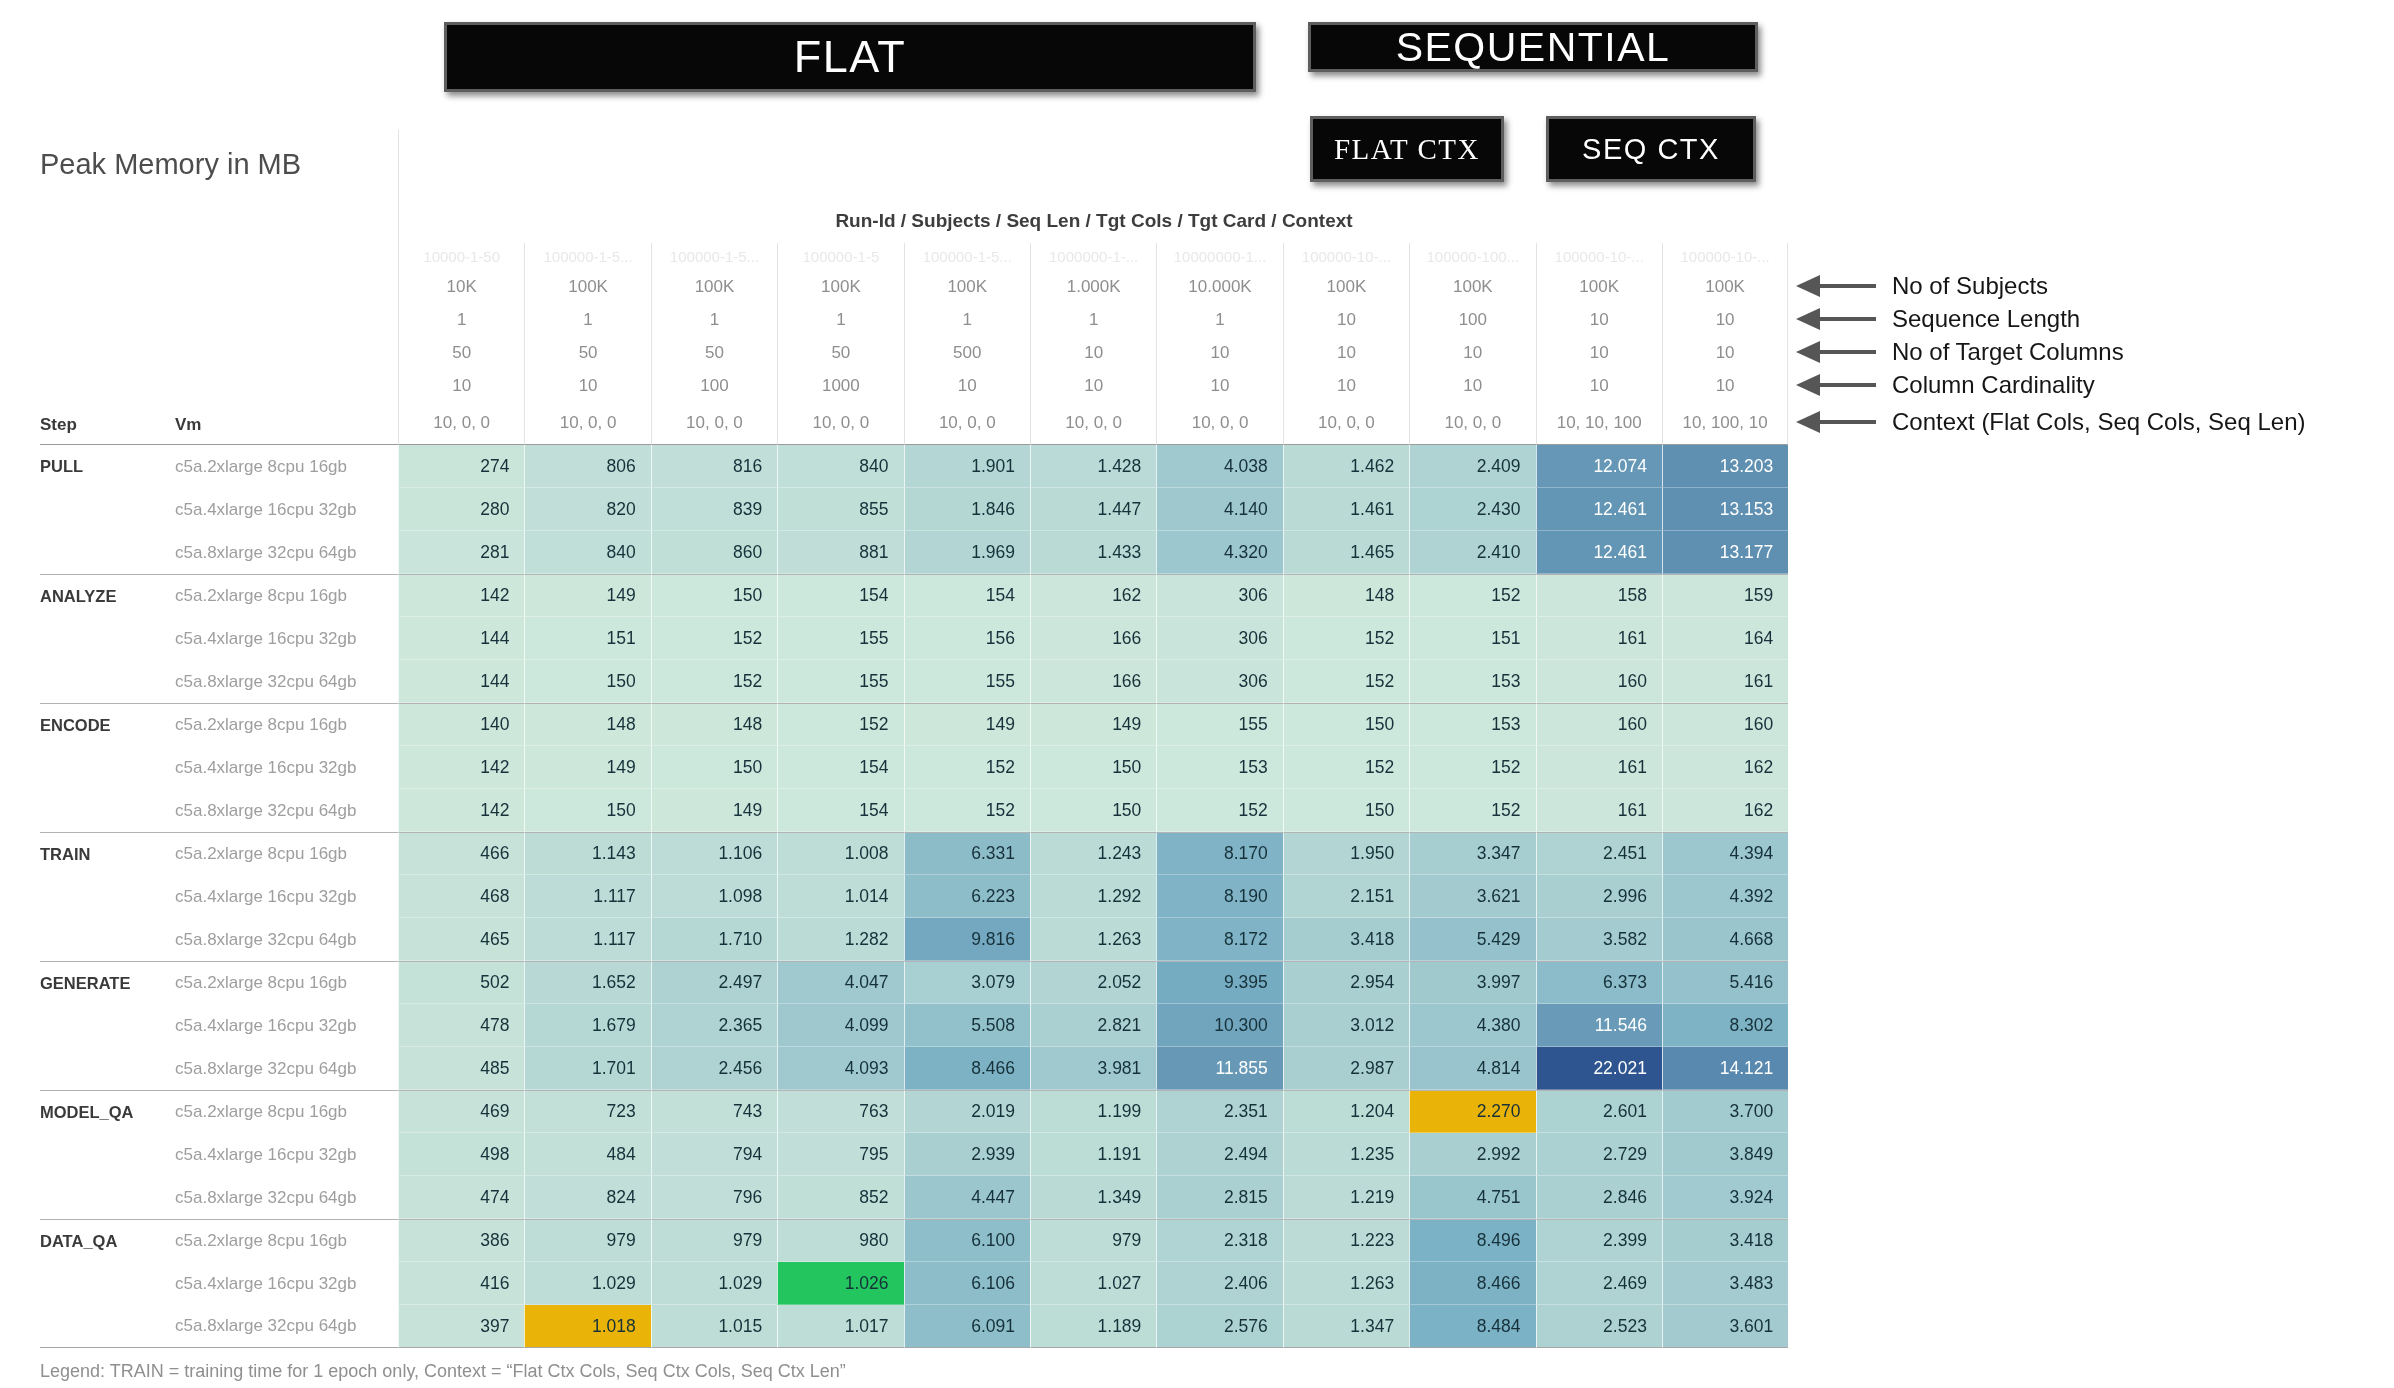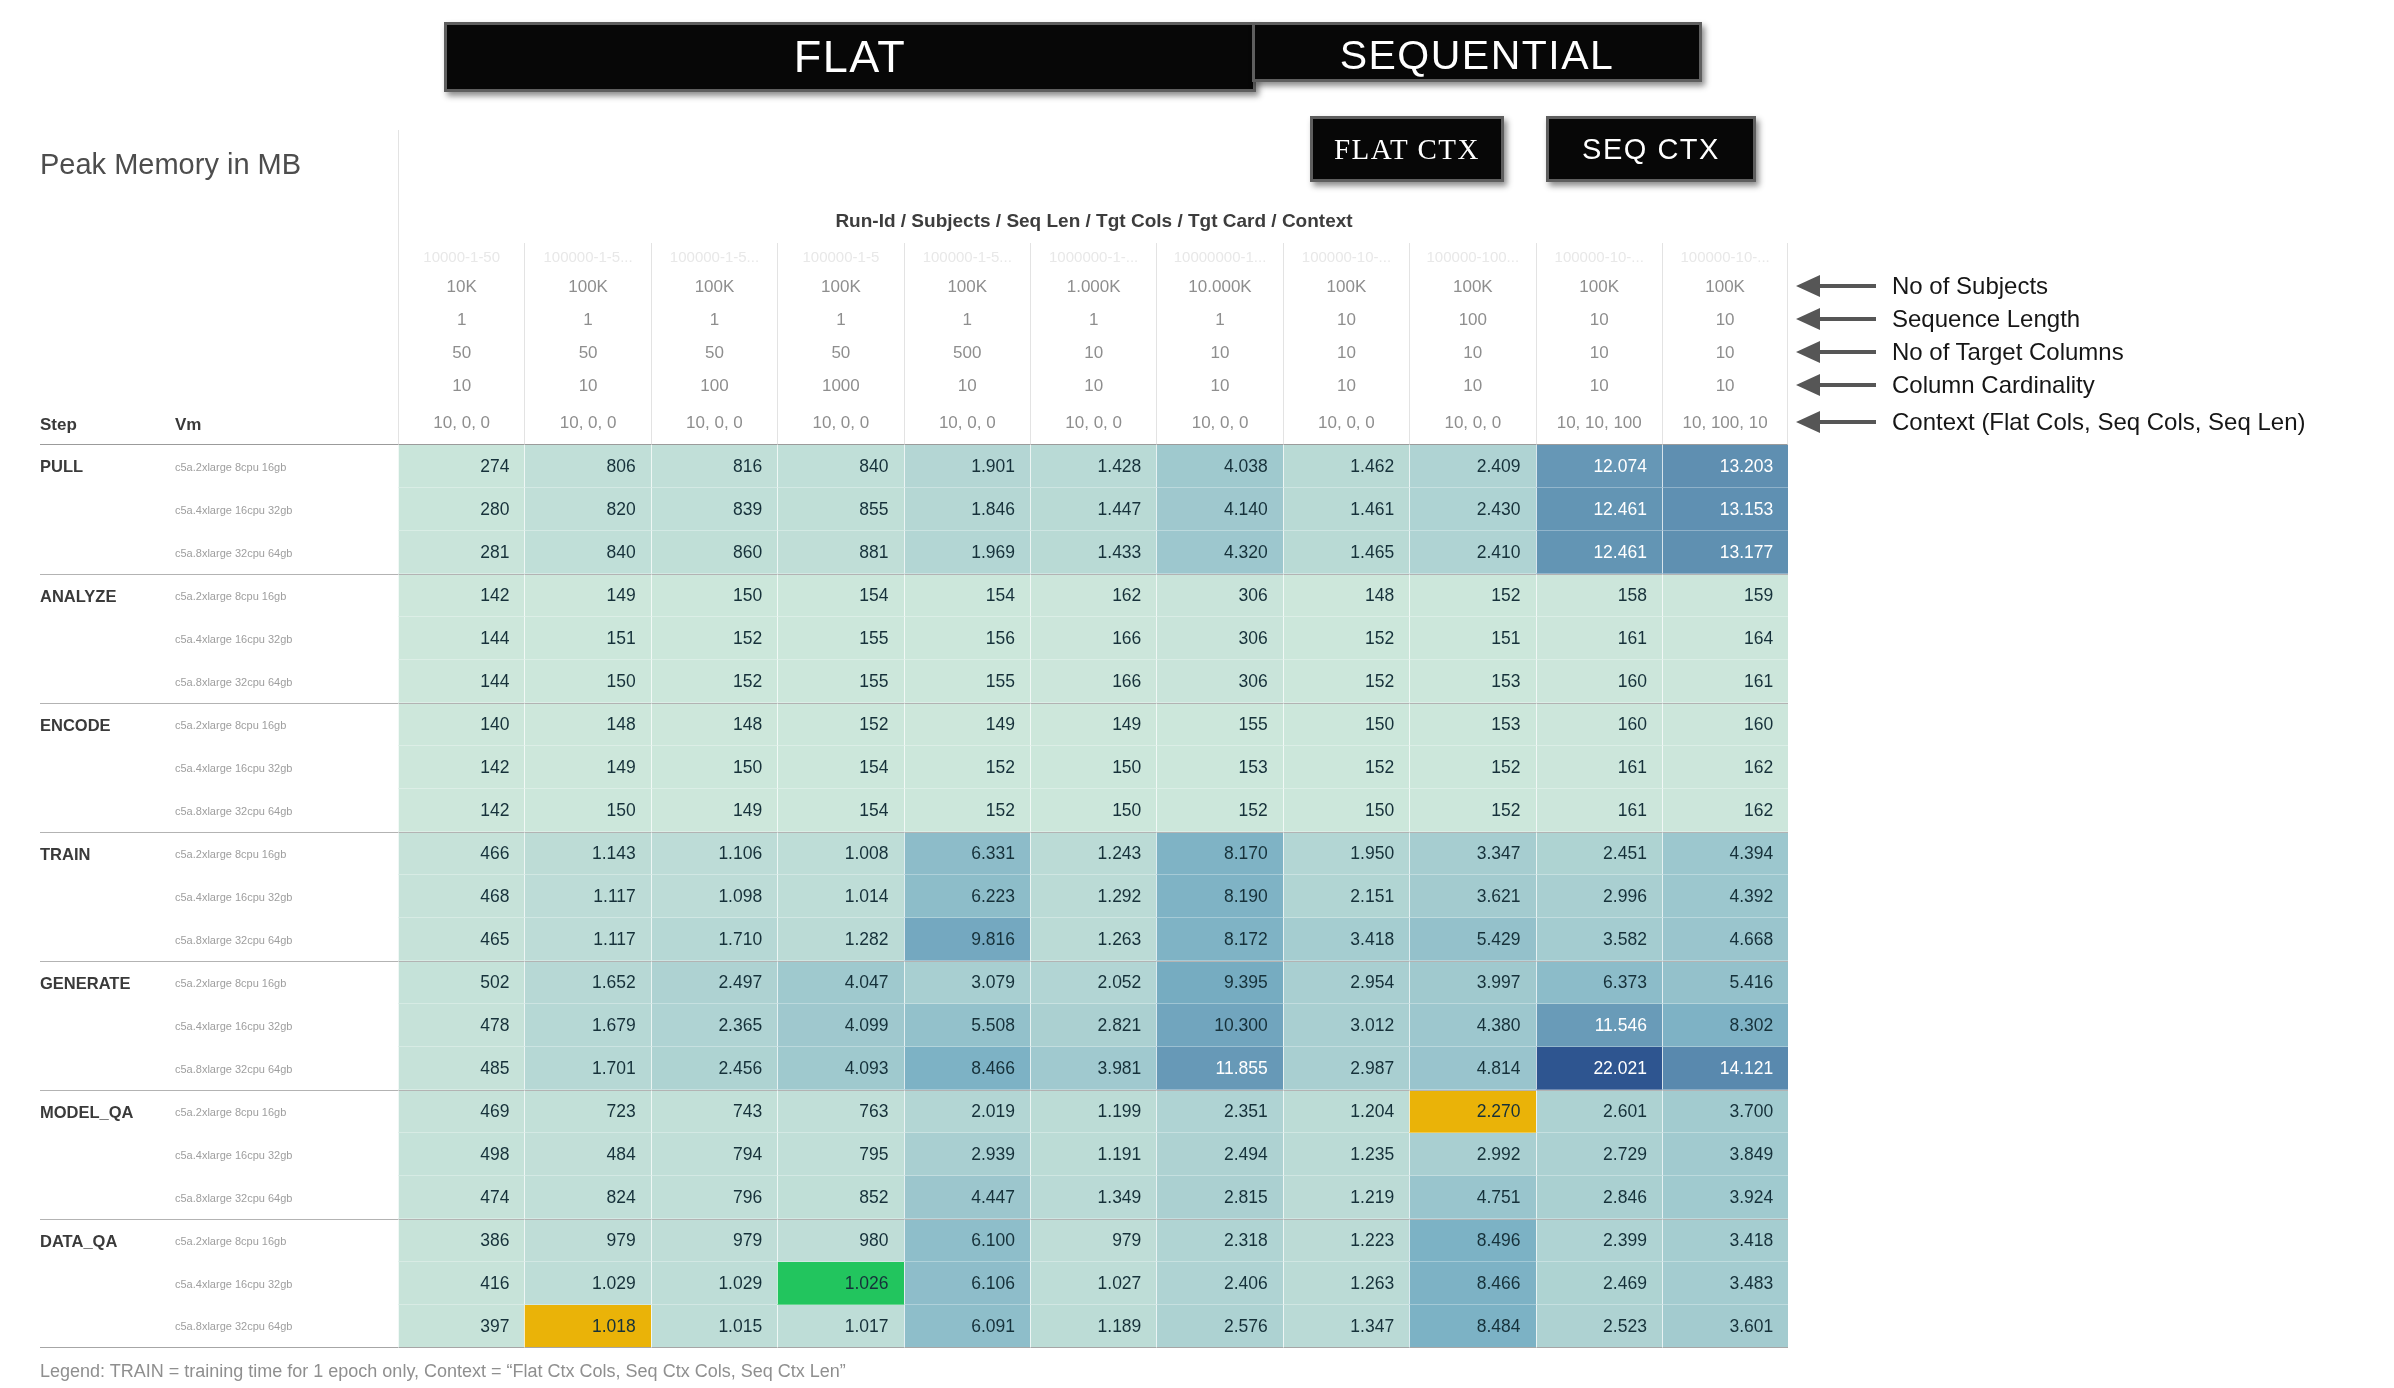--- a/index.html
+++ b/index.html
@@ -15,21 +15,21 @@
     position:absolute;
     background:#070707;
     border:3px solid #5e5e5e;
     box-shadow:3px 4px 6px rgba(0,0,0,0.45);
     color:#ffffff;
     display:flex;align-items:center;justify-content:center;
     letter-spacing:1.5px;
     box-sizing:border-box;
   }
   .banner-flat{left:444px;top:22px;width:812px;height:70px;font-size:45px;}
-  .banner-seq{left:1252px;top:22px;width:450px;height:60px;font-size:41px;align-items:flex-end;}
+  .banner-seq{left:1308px;top:22px;width:450px;height:50px;font-size:41px;}
   .banner-flatctx{left:1310px;top:116px;width:194px;height:66px;font-size:29px;font-family:Liberation Serif, serif;}
   .banner-seqctx{left:1546px;top:116px;width:210px;height:66px;font-size:29px;}
   
   .page-title{
     position:absolute;left:40px;top:148px;
     font-size:29px;color:#4d4d4d;
   }
   
   .hdr-title{
     position:absolute;left:398px;top:210px;width:1392px;
@@ -67,21 +67,21 @@
     position:absolute;left:40px;top:445px;
     display:grid;
     grid-template-columns:135px 223px repeat(11,126.4px);
     grid-auto-rows:43px;
   }
   .body-step{
     font-weight:bold;font-size:16.5px;color:#3a3a3a;
     display:flex;align-items:center;box-sizing:border-box;
   }
   .body-vm{
-    font-size:11px;color:#9e9e9e;
+    font-size:17px;color:#9e9e9e;
     display:flex;align-items:center;box-sizing:border-box;
   }
   .body-cell{
     display:flex;align-items:center;justify-content:flex-end;
     padding-right:15px;
     font-size:17.5px;color:#16313a;
     border-left:1px solid rgba(255,255,255,0.75);
     border-bottom:1px solid rgba(255,255,255,0.30);
     box-sizing:border-box;
   }

